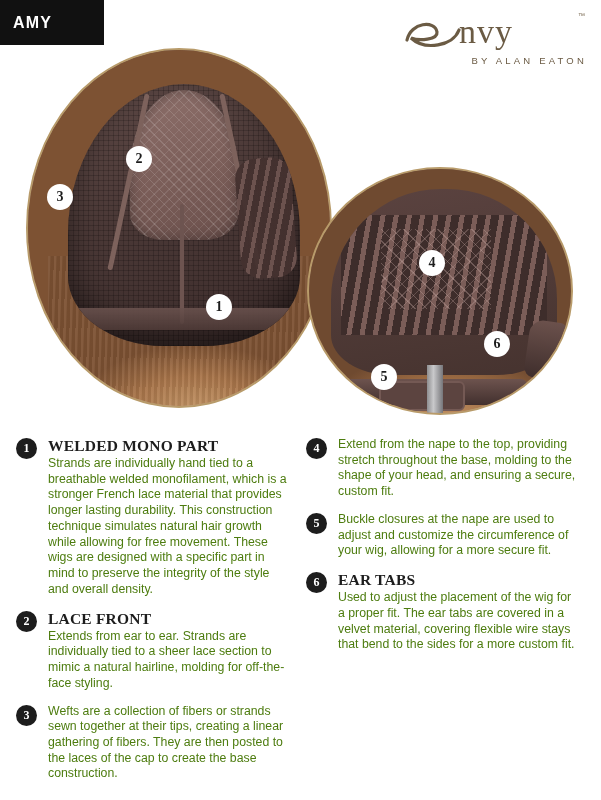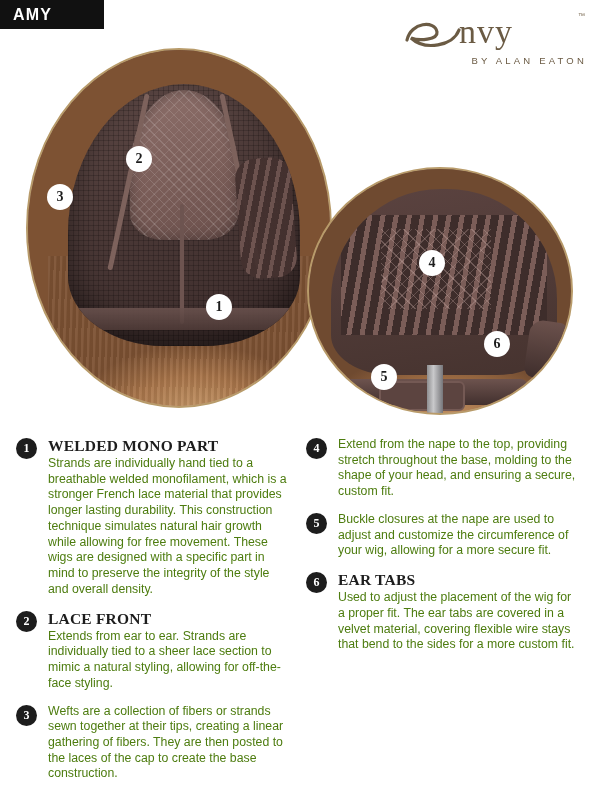--- a/index.html
+++ b/index.html
@@ -14,21 +14,21 @@
     font-family: "Liberation Sans", sans-serif;
     color: #2b2b2b;
     position: relative;
     overflow: hidden;
   }
 
   
   .name-tag {
     position: absolute;
     left: 0; top: 0;
-    width: 104px; height: 29px;
+    width: 104px; height: 45px;
     background: #111111;
     color: #ffffff;
     display: flex;
     align-items: center;
     padding-left: 13px;
     font-size: 16px;
     font-weight: bold;
     letter-spacing: 1.2px;
     z-index: 12;
   }
@@ -343,21 +343,21 @@
 
     <div class="entry">
       <span class="num">1</span>
       <h3>WELDED MONO PART</h3>
       <p>Strands are individually hand tied to a breathable welded monofilament, which is a stronger French lace material that provides longer lasting durability. This construction technique simulates natural hair growth while allowing for free movement. These wigs are designed with a specific part in mind to preserve the integrity of the style and overall density.</p>
     </div>
 
     <div class="entry">
       <span class="num">2</span>
       <h3>LACE FRONT</h3>
-      <p>Extends from ear to ear. Strands are individually tied to a sheer lace section to mimic a natural styling, allowing for off-the-face styling.</p>
+      <p>Extends from ear to ear. Strands are individually tied to a sheer lace section to mimic a natural hairline, molding for off-the-face styling.</p>
     </div>
 
     <div class="entry">
       <span class="num">3</span>
       <p>Wefts are a collection of fibers or strands sewn together at their tips, creating a linear gathering of fibers. They are then posted to the laces of the cap to create the base construction.</p>
     </div>
 
   </div>
 
   <div class="col">

